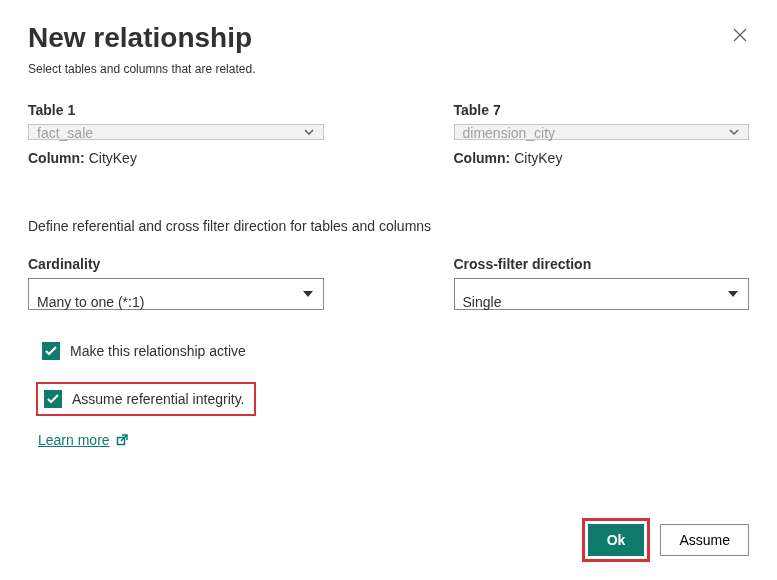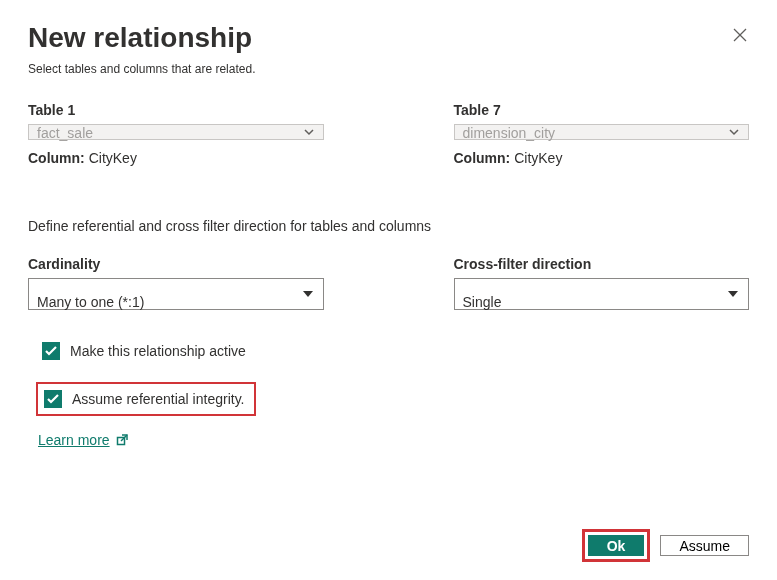--- a/index.html
+++ b/index.html
@@ -92,21 +92,21 @@
       margin-left: 10px; margin-top: 16px;
       cursor: pointer;
     }
     .learn svg { width: 12px; height: 12px; stroke: #0f7b6c; stroke-width: 1.5; fill: none; }
     .footer {
       position: absolute;
       bottom: 18px; right: 28px;
       display: flex; gap: 10px; align-items: center;
     }
     .btn {
-      height: 21px;
+      height: 32px;
       padding: 0 18px;
       border: 1px solid #8a8886;
       background: #fff;
       font-size: 14px;
       cursor: pointer;
       display: flex; align-items: center; justify-content: center;
     }
     .btn-primary {
       background: #0f7b6c;
       border: 1px solid #0f7b6c;

